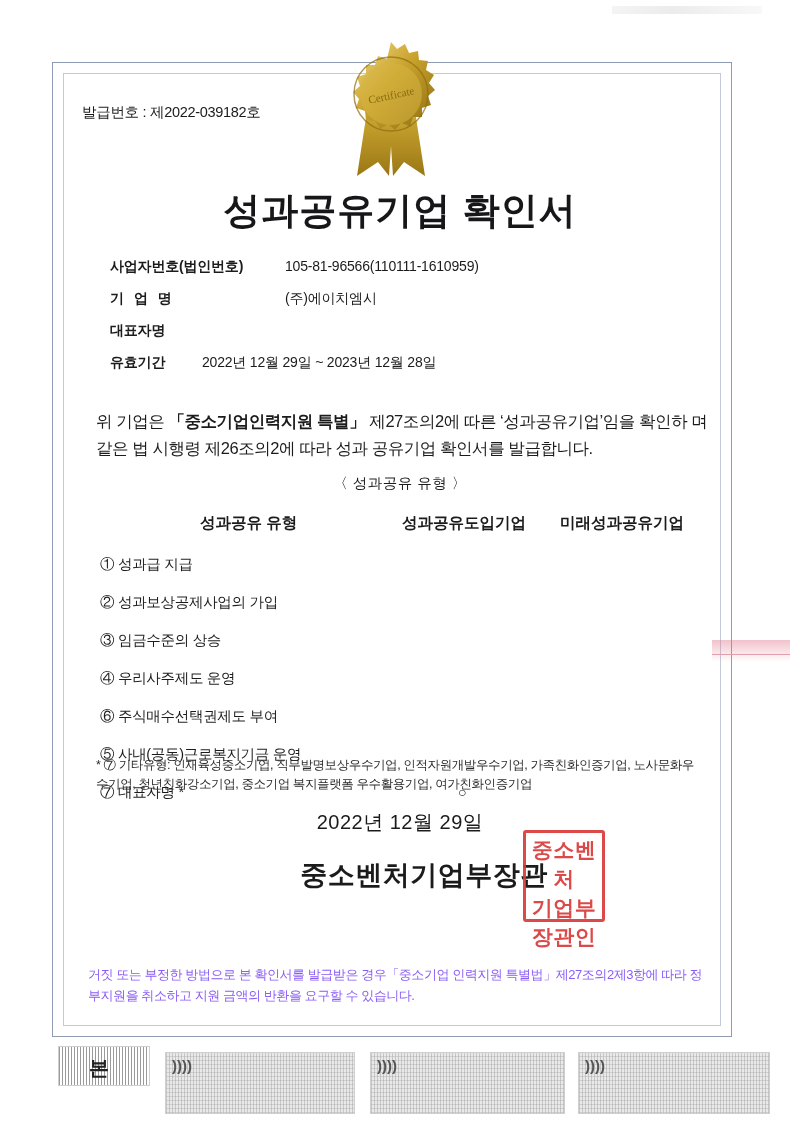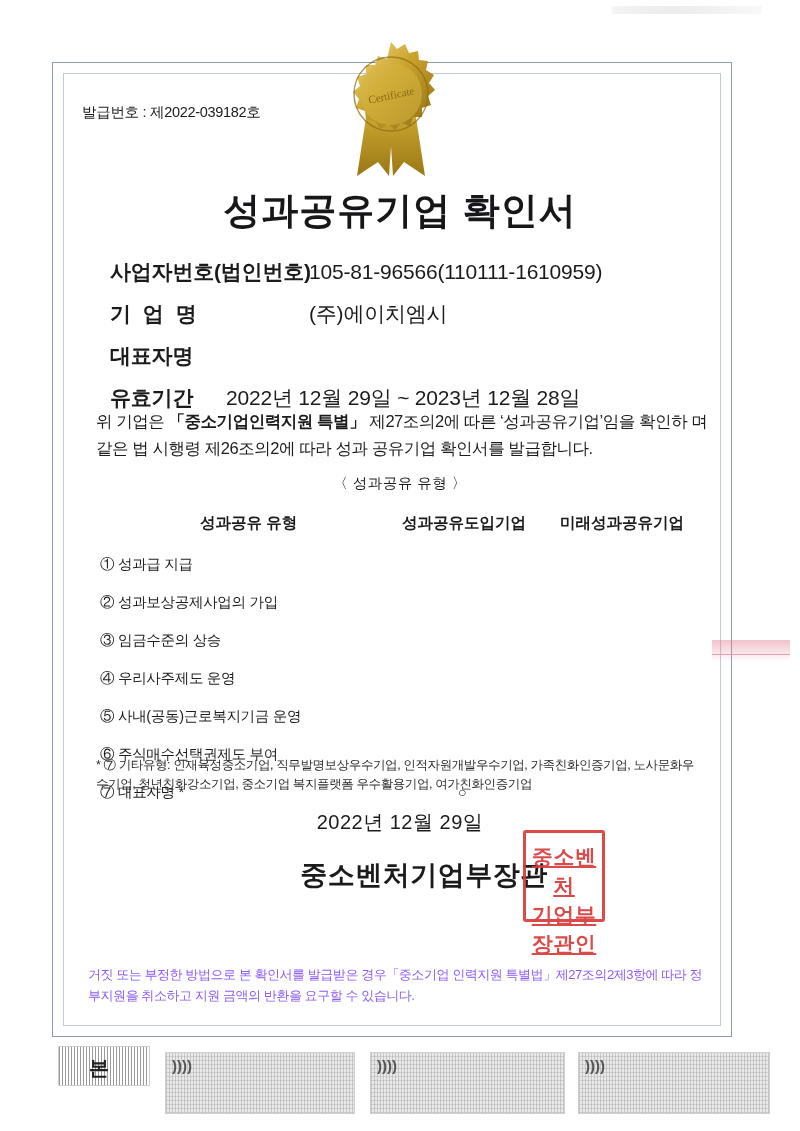--- a/index.html
+++ b/index.html
@@ -82,25 +82,24 @@
 
   
   .fields {
     position: absolute;
     left: 110px;
     top: 258px;
     width: 580px;
   }
   .field-row {
     display: flex;
-    align-items: center;
+    align-items: flex-start;
     margin-bottom: 14px;
-    font-size: 21px;
+    font-size: 14px;
     letter-spacing: -0.2px;
-    gap: 24px;
   }
   .field-label {
     font-weight: bold;
     width: 175px;
     text-align: left;
     white-space: nowrap;
   }
   .field-label.spaced {
     letter-spacing: 3px;
   }
@@ -207,25 +206,24 @@
     top: 830px;
     width: 82px;
     height: 92px;
     border: 3px solid #d93a3a;
     border-radius: 3px;
     color: #d93a3a;
     font-weight: bold;
     font-size: 21px;
     line-height: 29px;
     text-align: center;
-    padding-top: 9px;
+    padding-top: 2px;
     box-sizing: border-box;
     letter-spacing: 0.5px;
     opacity: .92;
-    text-decoration: underline;
   }
   .stamp span { display: block; }
 
   .disclaimer {
     position: absolute;
     left: 88px;
     top: 965px;
     width: 625px;
     font-size: 13px;
     line-height: 1.6;
@@ -359,25 +357,25 @@
   </div>
   <div class="type-item">
     <span class="label">③ 임금수준의 상승</span>
     <span class="type-mark"></span>
   </div>
   <div class="type-item">
     <span class="label">④ 우리사주제도 운영</span>
     <span class="type-mark"></span>
   </div>
   <div class="type-item">
+    <span class="label">⑥ 주식매수선택권제도 부여</span>
+    <span class="type-mark"></span>
+  </div>
+  <div class="type-item">
     <span class="label">⑤ 사내(공동)근로복지기금 운영</span>
-    <span class="type-mark"></span>
-  </div>
-  <div class="type-item">
-    <span class="label">⑥ 주식매수선택권제도 부여</span>
     <span class="type-mark"></span>
   </div>
   <div class="type-item">
     <span class="label">⑦ 대표자명 *</span>
     <span class="type-mark">○</span>
   </div>
 </div>
 
 <div class="footnote">* ⑦ 기타유형: 인재육성중소기업, 직무발명보상우수기업, 인적자원개발우수기업, 가족친화인증기업, 노사문화우수기업, 청년친화강소기업, 중소기업 복지플랫폼 우수활용기업, 여가친화인증기업</div>
 

